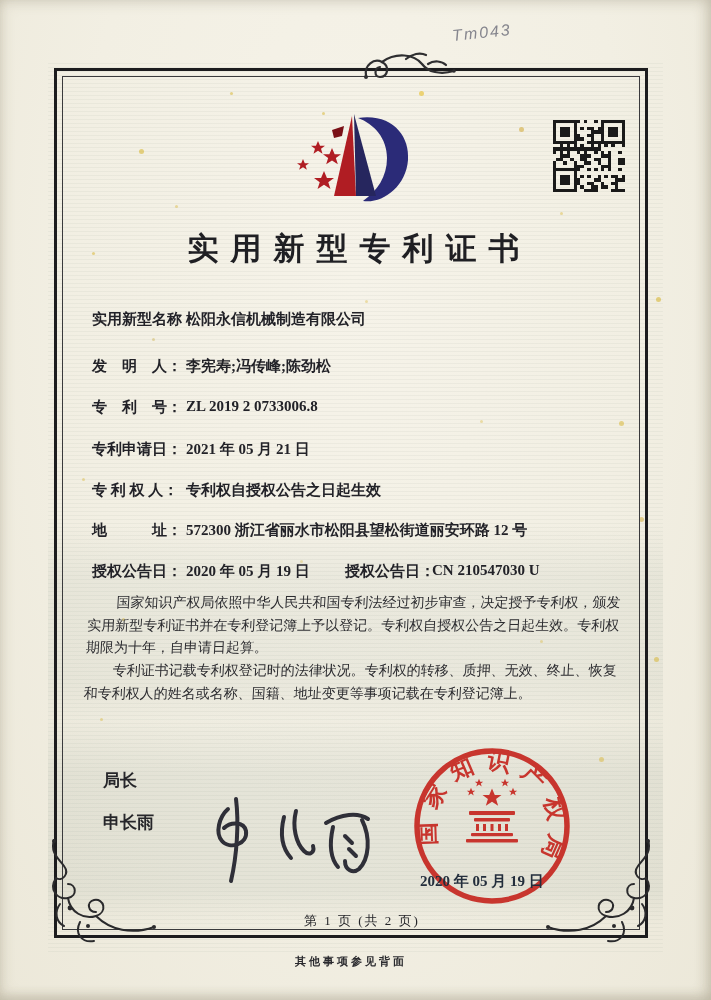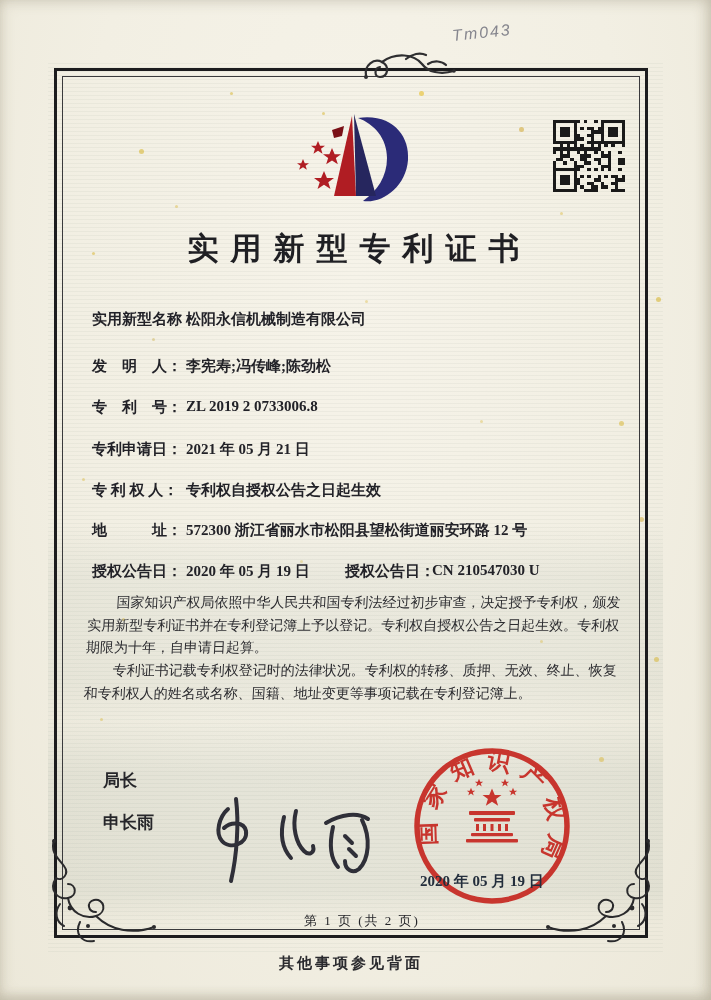--- a/index.html
+++ b/index.html
@@ -38,21 +38,21 @@
   .title{left:0;top:228px;width:711px;text-align:center;font-size:31px;font-weight:bold;letter-spacing:12px;padding-left:8px;box-sizing:border-box;color:#1f1f23;}
   .row{left:0;top:0;width:711px;font-size:15px;font-weight:bold;color:#222228;}
   .flabel{position:absolute;left:92px;white-space:pre;font-family:Liberation Serif, serif;}
   .fvalue{position:absolute;left:186px;white-space:pre;}
   .flabel2{position:absolute;left:345px;white-space:pre;}
   .fvalue2{position:absolute;left:432px;white-space:pre;}
   .paras{left:86px;top:592px;width:540px;font-size:14px;line-height:1.62;color:#2c2c30;transform:skewX(-3deg);}
   .paras p{margin:0;text-indent:2em;}
   .director{left:103px;font-size:17px;font-weight:bold;color:#26262a;}
   .pagefoot{left:0;top:912px;width:702px;text-align:center;font-size:13px;font-weight:normal;letter-spacing:2px;padding-left:11px;}
-  .backnote{left:0;top:954px;width:702px;text-align:center;font-size:15px;font-weight:bold;letter-spacing:3px;color:#2a2a2e;}
+  .backnote{left:0;top:954px;width:702px;text-align:center;font-size:11px;font-weight:bold;letter-spacing:3px;color:#2a2a2e;}
   .sealdate{left:420px;top:872px;width:160px;font-size:15px;font-weight:bold;color:#232e3c;white-space:pre;}
   .qr{left:553px;top:119px;width:72px;height:74px;}
   .logo{left:270px;top:88px;width:180px;height:132px;}
   .seal{left:410px;top:744px;width:164px;height:164px;opacity:.9;}
   .sig{left:200px;top:793px;width:175px;height:92px;}
   .orn{pointer-events:none;}
 </style>
 </head>
 <body>
 

